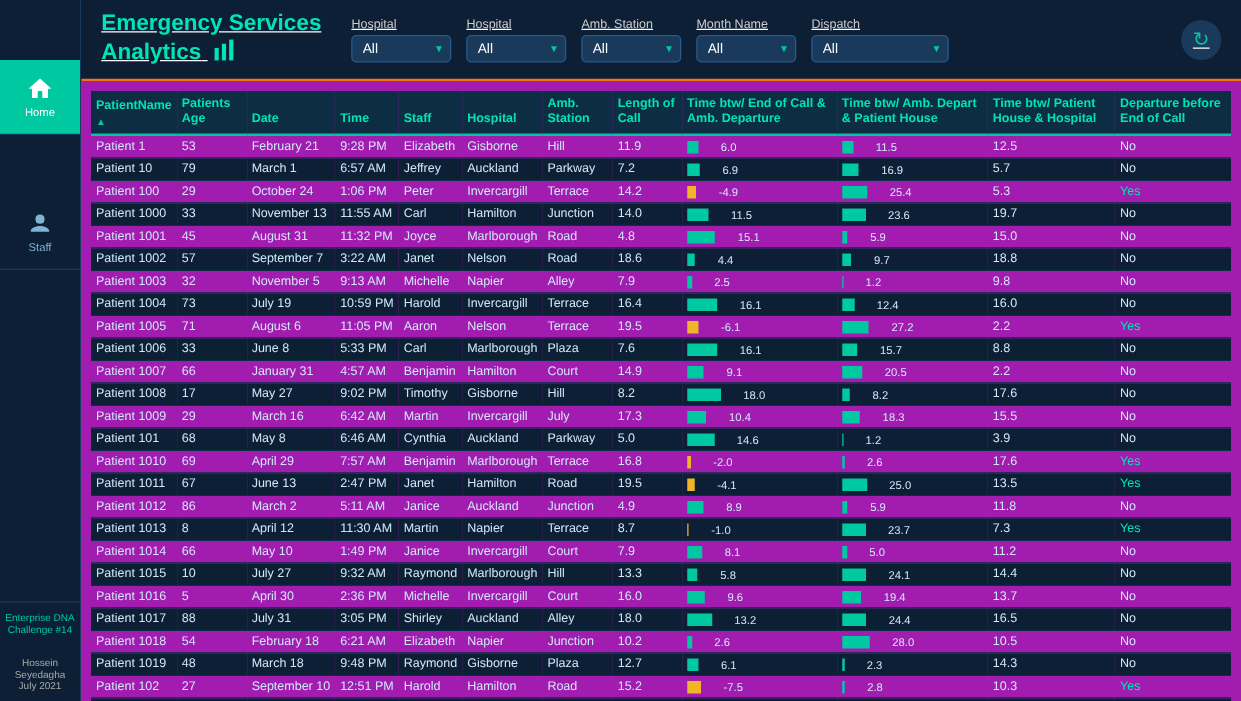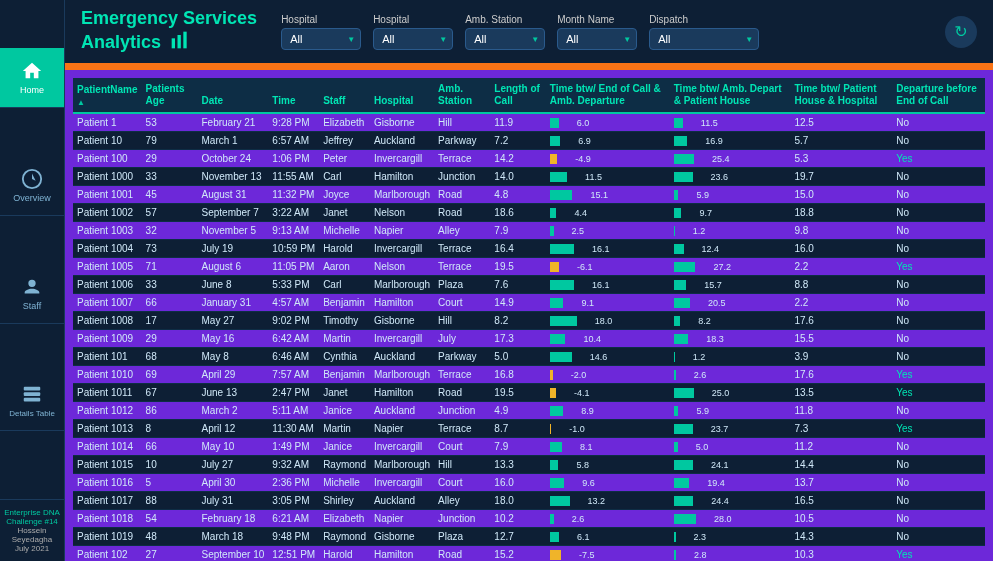--- a/index.html
+++ b/index.html
@@ -68,22 +68,23 @@
       overflow: hidden;
     }
 
     
     .header {
       background: #0d1f35;
       padding: 8px 16px;
       display: flex;
       align-items: center;
       gap: 16px;
-      border-bottom: 7px solid #f97316;
+      border-bottom: 2px solid #f97316;
       flex-shrink: 0;
+      text-decoration: underline;
     }
     .app-title {
       color: #00e5b4;
       font-size: 18px;
       font-weight: bold;
       line-height: 1.2;
       margin-right: 8px;
       flex-shrink: 0;
     }
     .app-title .icon {
@@ -144,21 +145,21 @@
       color: #00c8a0;
       font-size: 16px;
     }
 
     
     .table-container {
       flex: 1;
       overflow-y: auto;
       overflow-x: hidden;
       padding: 8px;
-      background: #6d28d9;
+      background: #a21caf;
     }
     .table-container::-webkit-scrollbar {
       width: 6px;
     }
     .table-container::-webkit-scrollbar-track {
       background: #0a1628;
     }
     .table-container::-webkit-scrollbar-thumb {
       background: #1a3a5c;
       border-radius: 3px;
@@ -233,43 +234,28 @@
 
 <div class="sidebar">
   <div class="sidebar-item active">
     <svg width="22" height="22" viewBox="0 0 24 24" fill="currentColor">
       <path d="M10 20v-6h4v6h5v-8h3L12 3 2 12h3v8z"></path>
     </svg>
     <span>Home</span>
   </div>
   <div class="sidebar-item">
     <svg width="22" height="22" viewBox="0 0 24 24" fill="currentColor">
-      <circle cx="12" cy="12" r="10" fill="none" stroke="currentColor" stroke-width="2"></circle>
-      <path d="M12 6v6l4 2"></path>
-    </svg>
-    <span>Overview</span>
-  </div>
-  <div class="sidebar-item">
-    <svg width="22" height="22" viewBox="0 0 24 24" fill="currentColor">
       <path d="M12 12c2.7 0 4-1.3 4-4s-1.3-4-4-4-4 1.3-4 4 1.3 4 4 4zm0 2c-4 0-8 2-8 4v1h16v-1c0-2-4-4-8-4z"></path>
     </svg>
     <span>Staff</span>
   </div>
-  <div class="sidebar-item">
-    <svg width="22" height="22" viewBox="0 0 24 24" fill="currentColor">
-      <rect x="3" y="3" width="18" height="4" rx="1"></rect>
-      <rect x="3" y="9" width="18" height="4" rx="1"></rect>
-      <rect x="3" y="15" width="18" height="4" rx="1"></rect>
-    </svg>
-    <span style="font-size:8px">Details Table</span>
-  </div>
   <div class="sidebar-bottom">
     <div class="challenge">Enterprise DNA</div>
     <div class="challenge">Challenge #14</div>
-    <div style="margin-top:0; color:#aaa;">Hossein Seyedagha</div>
+    <div style="margin-top:18px; color:#aaa;">Hossein Seyedagha</div>
     <div style="color:#aaa;">July 2021</div>
   </div>
 </div>
 
 <div class="main">
   <div class="header">
     <div class="app-title">
       <span>Emergency Services</span><br>
       <span>Analytics</span>
       <span class="icon">
@@ -628,21 +614,21 @@
                 <span class="bar-pos" style="width: 6.56px;"></span>
                 <span class="bar-val">8.2</span>
               </div>
             </td>
             <td>17.6</td>
             <td style="color: rgb(208, 232, 248);">No</td>
           </tr>
           <tr>
             <td>Patient 1009</td>
             <td>29</td>
-            <td>May 16</td>
+            <td>March 16</td>
             <td>6:42 AM</td>
             <td>Martin</td>
             <td>Invercargill</td>
             <td>July</td>
             <td>17.3</td>
             <td>
               <div class="bar-cell">
                 <span class="bar-pos" style="width: 15.6px;"></span>
                 <span class="bar-val">10.4</span>
               </div>

